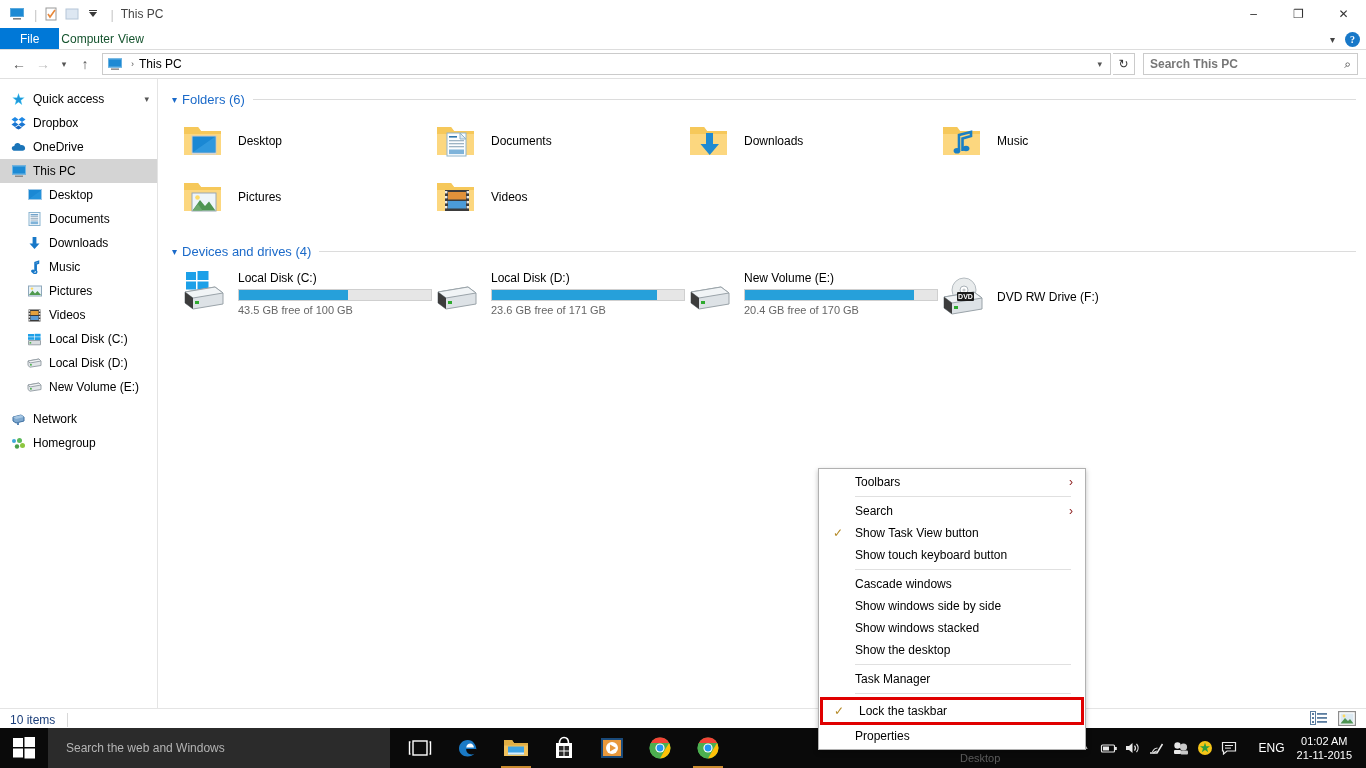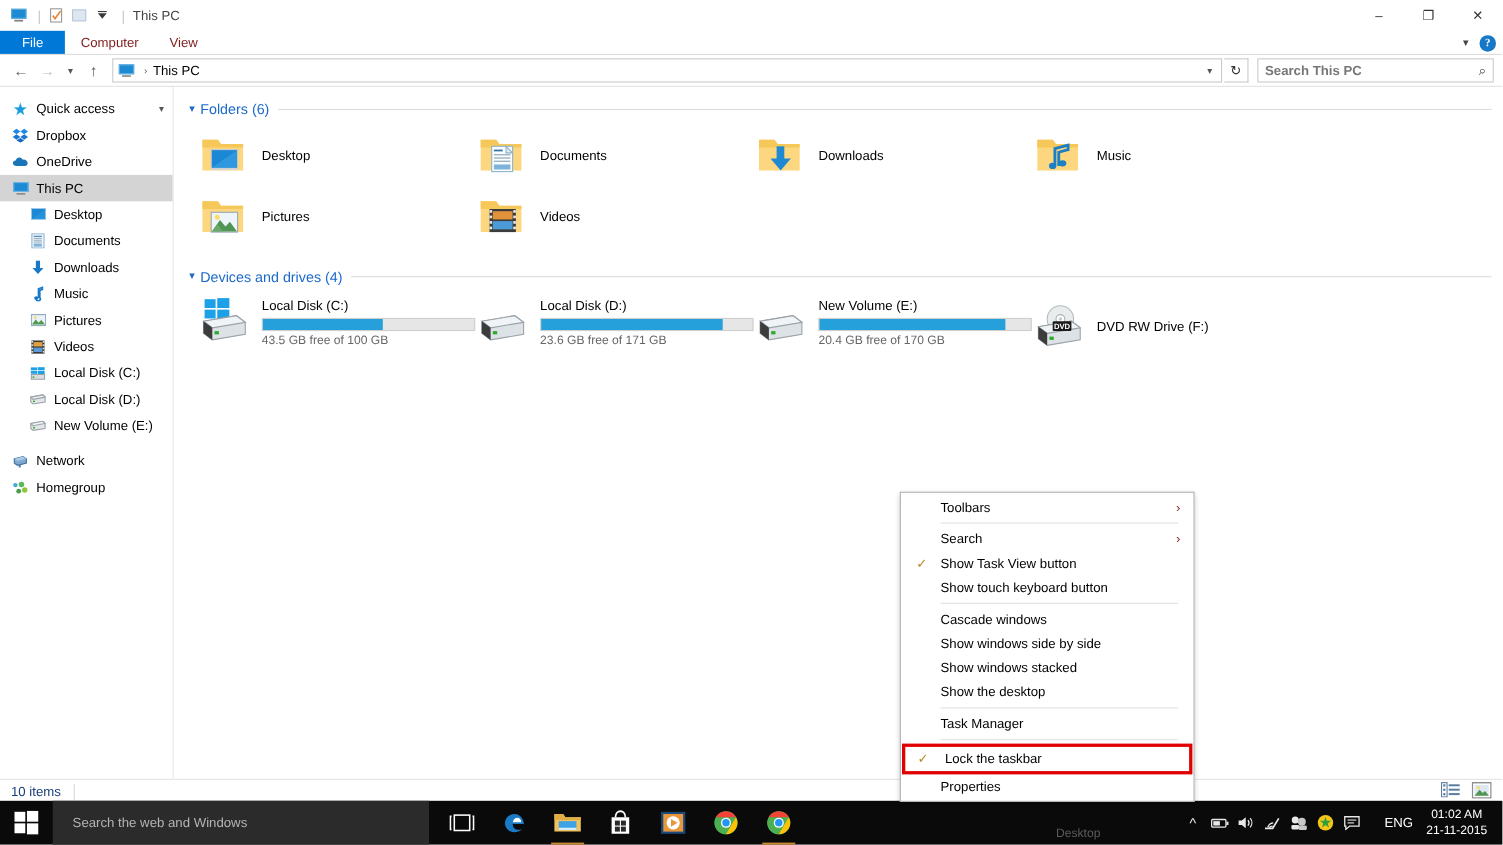--- a/index.html
+++ b/index.html
@@ -21,21 +21,21 @@
   .qa-sep { color:#c8c8c8; margin:0 5px; font-size:13px; }
   .title-text { font-size:12px; color:#444; margin-left:2px; }
   .wincontrols { position:absolute; right:0; top:0; display:flex; height:28px; }
   .wc { width:45px; height:28px; display:flex; align-items:center; justify-content:center; font-size:12px; color:#333; }
 
   
   .ribbon {
     height:22px; display:flex; align-items:stretch;
     border-bottom:1px solid #ddd; background:#fff; position:relative;
   }
-  .rtab { padding:0 14px; display:flex; align-items:center; font-size:12px; color:#7f1d1d; }
+  .rtab { padding:0 2px; display:flex; align-items:center; font-size:12px; color:#14532d; }
   .rtab.active { background:#0078d7; color:#fff; padding:0 20px; }
   .ribbon-right { position:absolute; right:6px; top:0; height:22px; display:flex; align-items:center; gap:10px; }
   .chev-small { font-size:10px; color:#444; }
   .helpbtn {
     width:15px; height:15px; border-radius:50%; background:#1878c8;
     color:#fff; font-size:10px; font-weight:bold; display:flex;
     align-items:center; justify-content:center; font-family:"Liberation Serif",serif;
   }
 
   
@@ -120,21 +120,21 @@
     content:''; position:absolute; bottom:0; left:9px; width:30px; height:2px; background:#c98a2e;
   }
   .desk-label { position:absolute; left:960px; bottom:4px; font-size:11px; color:#5c5c5c; }
   .tray { position:absolute; right:0; height:40px; display:flex; align-items:center; padding-right:6px; }
   .tray-ico { width:24px; height:40px; display:flex; align-items:center; justify-content:center; color:#e8e8e8; font-size:13px; }
   .tray-lang { font-size:12px; color:#ffffff; padding:0 8px;margin-left:10px; }
   .tray-clock { font-size:11px; color:#fff; text-align:center; line-height:14px; padding:0 8px 0 4px; }
 
   
   .ctxmenu {
-    position:absolute; left:818px; top:447px; width:268px;
+    position:absolute; left:818px; top:468px; width:268px;
     background:#fff; border:1px solid #b1b1b1; z-index:10;
     box-shadow:0 2px 5px rgba(0,0,0,.25); padding:2px 0;
   }
   .mi { height:22px; display:flex; align-items:center; position:relative; font-size:12px; color:#000; padding-left:36px; }
   .mi .chk { position:absolute; left:14px; font-size:12px; color:#b58b2a; }
   .mi .arrow { position:absolute; right:12px; font-size:12px; color:#8a1a1a; }
   .msep { height:1px; background:#e0e0e0; margin:3px 14px 3px 36px; }
   .mi.hl {
     border:3px solid #e00000; height:28px; margin:0 1px;
   }

